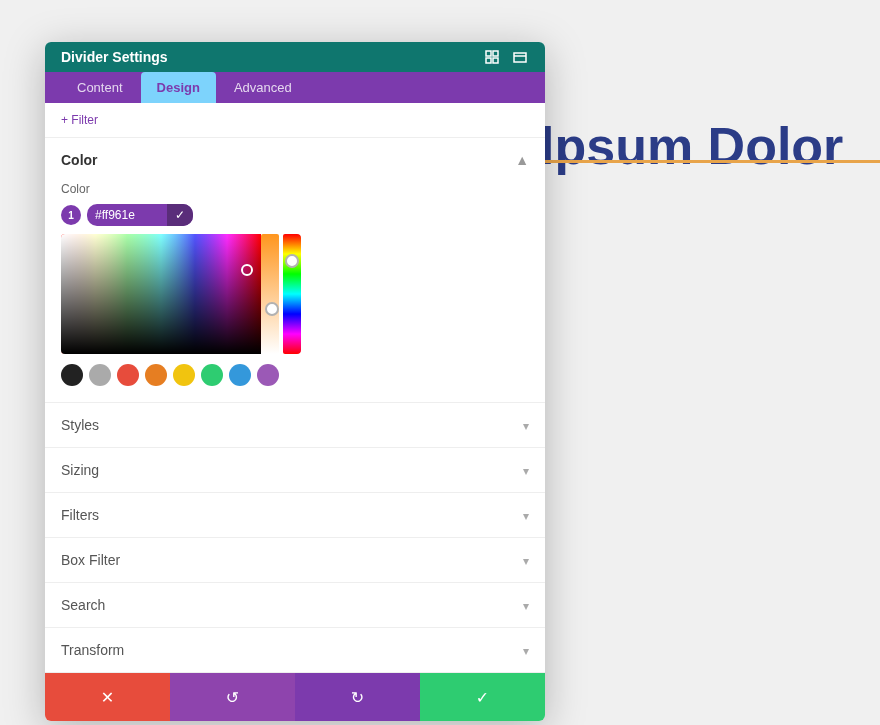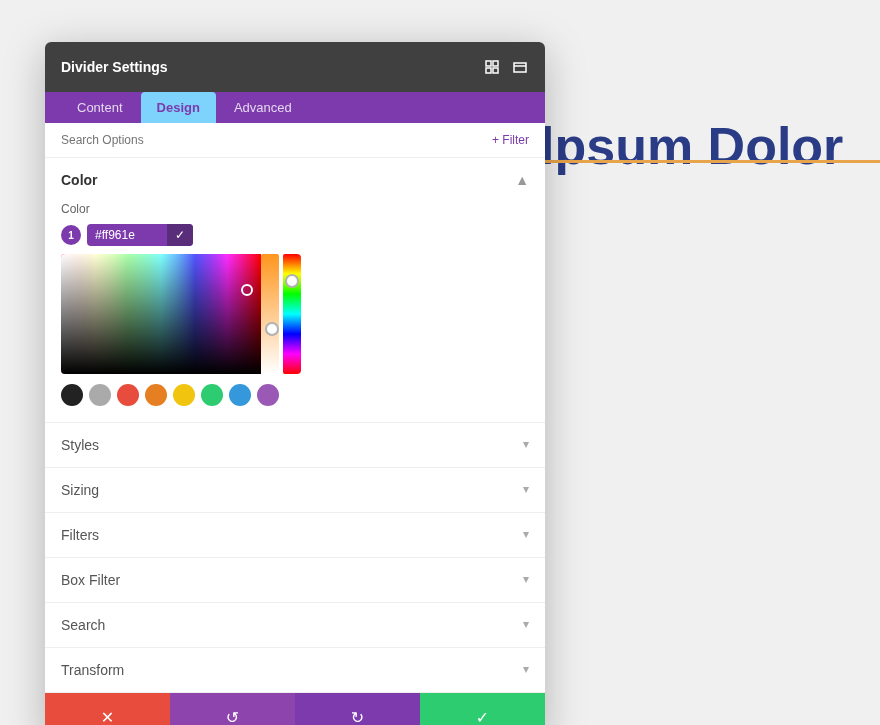--- a/index.html
+++ b/index.html
@@ -48,22 +48,22 @@
       background: #ffffff;
       border-radius: 6px;
       box-shadow: 0 8px 40px rgba(0,0,0,0.25);
       overflow: hidden;
       display: flex;
       flex-direction: column;
     }
 
     
     .modal-header {
-      background: #404040;
-      padding: 16px 16px;
+      background: #0f766e;
+      padding: 6px 16px;
       display: flex;
       align-items: center;
       justify-content: space-between;
     }
 
     .modal-title {
       color: #ffffff;
       font-size: 14px;
       font-weight: 600;
     }
@@ -194,21 +194,21 @@
       color: white;
       font-size: 10px;
       font-weight: bold;
       flex-shrink: 0;
     }
 
     .hex-input-wrapper {
       display: flex;
       align-items: center;
       background: #7c3aad;
-      border-radius: 4px;
+      border-radius: 10px;
       overflow: hidden;
     }
 
     .hex-input {
       background: transparent;
       border: none;
       outline: none;
       color: white;
       font-size: 12px;
       padding: 4px 8px;
@@ -277,21 +277,21 @@
       flex-shrink: 0;
     }
 
     
     .collapsed-section {
       border-bottom: 1px solid #eeeeee;
     }
 
     .collapsed-header {
       display: flex;
-      align-items: flex-start;
+      align-items: flex-end;
       justify-content: space-between;
       padding: 14px 16px;
       cursor: pointer;
     }
 
     .collapsed-title {
       font-size: 14px;
       color: #555;
     }
 
@@ -350,21 +350,20 @@
     </div>
   </div>
 
   <div class="modal-tabs">
     <div class="tab">Content</div>
     <div class="tab active">Design</div>
     <div class="tab">Advanced</div>
   </div>
 
   <div class="search-bar">
-    <input class="search-input" type="text" readonly="" placeholder="Search Options" style="">
     <div class="filter-btn">+ Filter</div>
   </div>
 
   <div class="modal-body">
 
     <div class="section">
       <div class="section-header">
         <span class="section-title">Color</span>
         <span class="section-toggle">▲</span>
       </div>

